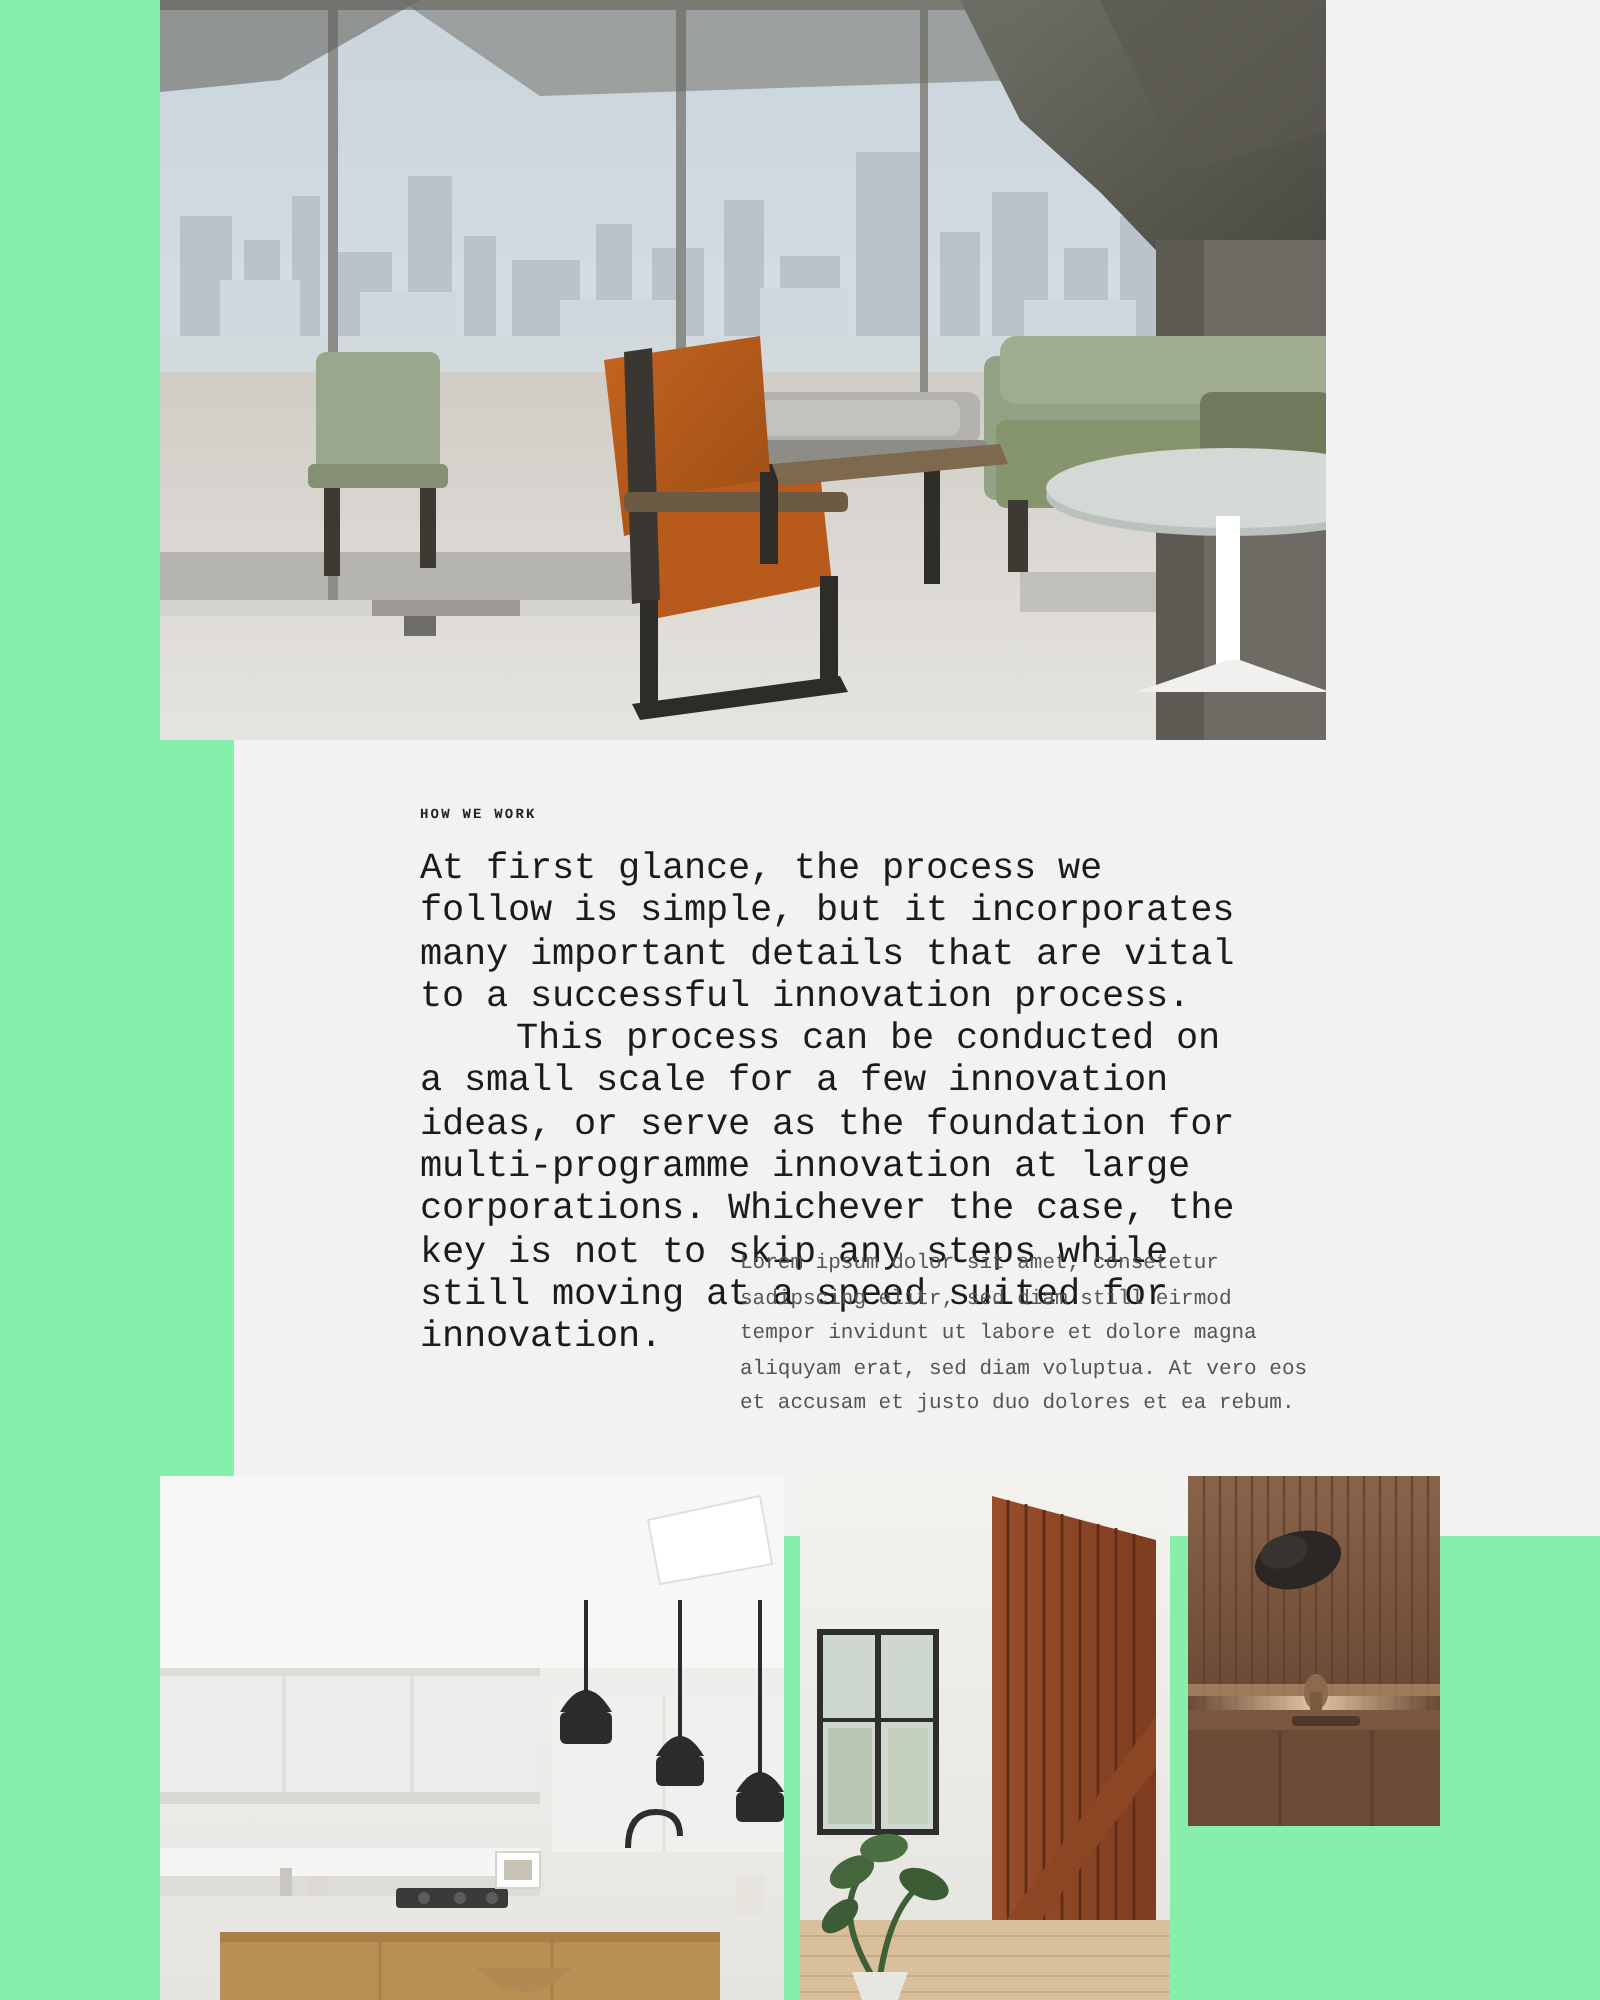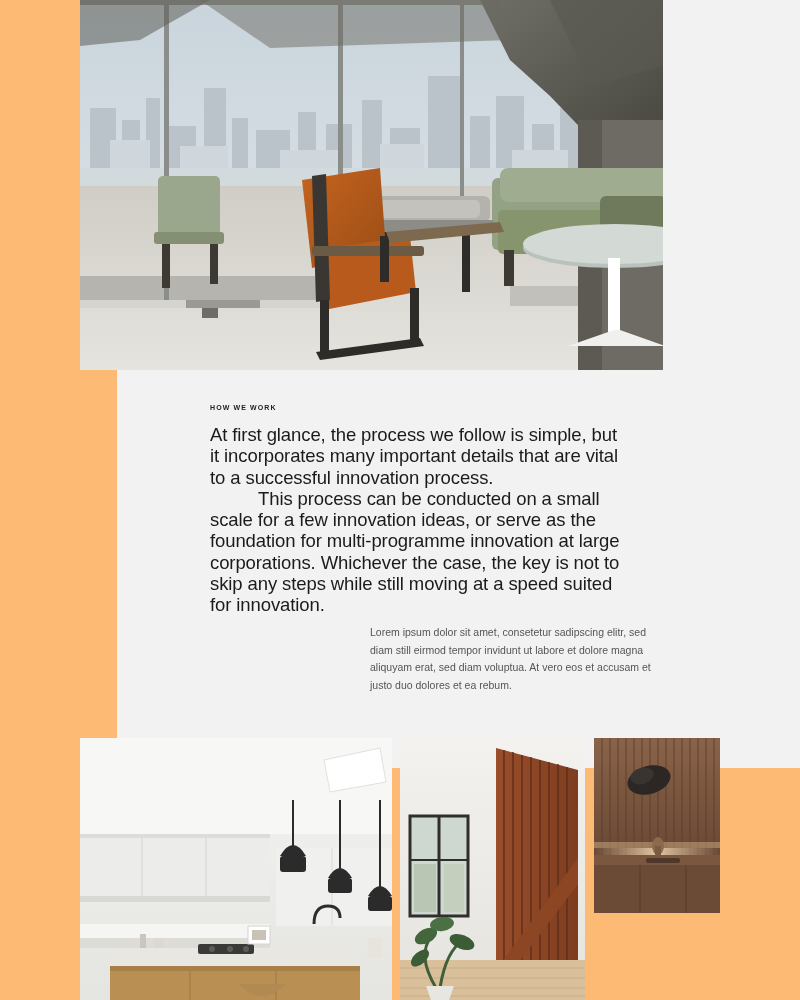--- a/index.html
+++ b/index.html
@@ -7,21 +7,22 @@
     width: 800px;
     height: 1000px;
     background: #ffffff;
     font-family: "Liberation Sans", sans-serif;
     overflow: hidden;
   }
   .page {
     position: relative;
     width: 800px;
     height: 1000px;
-    background: #fdba74;
+    background: #86efac;
+    font-family: Liberation Mono, monospace;
   }
 
   
   .grey-panel {
     position: absolute;
     left: 117px;
     top: 0px;
     width: 683px;
     height: 768px;
     background: #f2f2f2;

